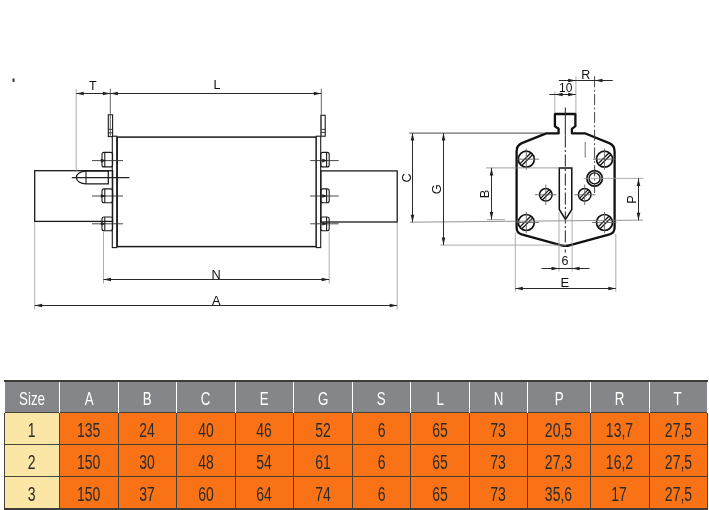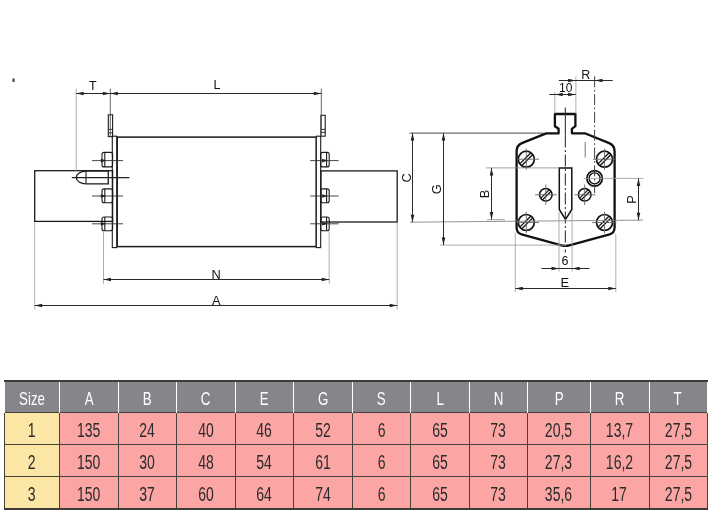--- a/index.html
+++ b/index.html
@@ -8,21 +8,21 @@
   #draw{position:absolute;left:0;top:0;opacity:0.999;}
   
   #tbl{position:absolute;left:4px;top:380px;width:702px;height:128px;
        border-collapse:collapse;table-layout:fixed;}
   #tbl td{padding:0;text-align:center;vertical-align:middle;overflow:hidden;}
   #tbl .hd{background:#858689;height:30px;border-left:1px solid #fff;border-right:1px solid #fff;
            border-top:2px solid #3f3c37;}
   #tbl .hd span{display:inline-block;transform:scaleX(0.72);transform-origin:center;position:relative;top:2px;
            color:#fff;font-size:18.5px;}
   #tbl .sz{background:#fbe6a6;}
-  #tbl .dt{background:#fca5a5;}
+  #tbl .dt{background:#f97316;}
   #tbl tr.r td{border:1px solid #45413b;font-size:20px;color:#2b2b2b;height:31px;}
   #tbl tr.r td span{display:inline-block;transform:scaleX(0.7);transform-origin:center;position:relative;top:1.5px;}
   #tbl tr.last td{border-bottom:2px solid #3f3c37;}
 </style>
 </head>
 <body>
 <div id="page">
 <svg id="draw" width="709" height="510" viewBox="0 0 709 510">
 
   <rect x="12.5" y="78.5" width="2" height="3.4" fill="#333"></rect>

